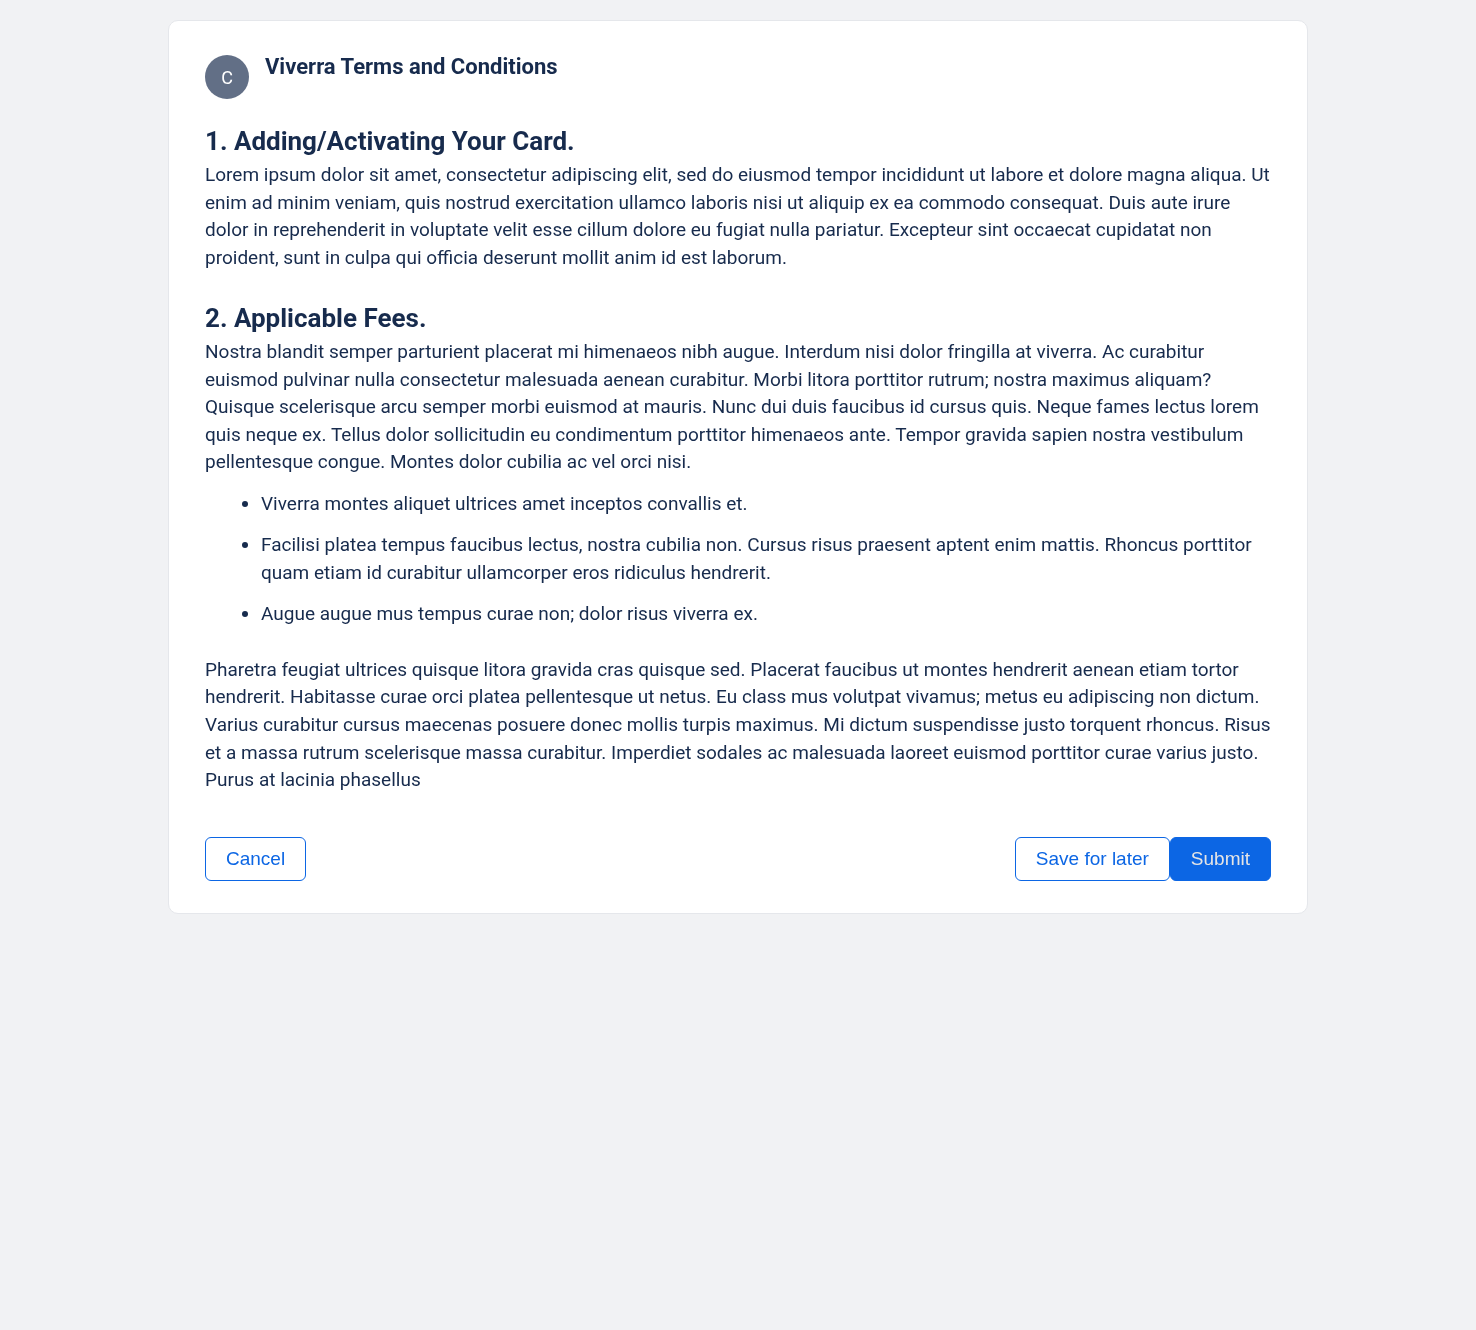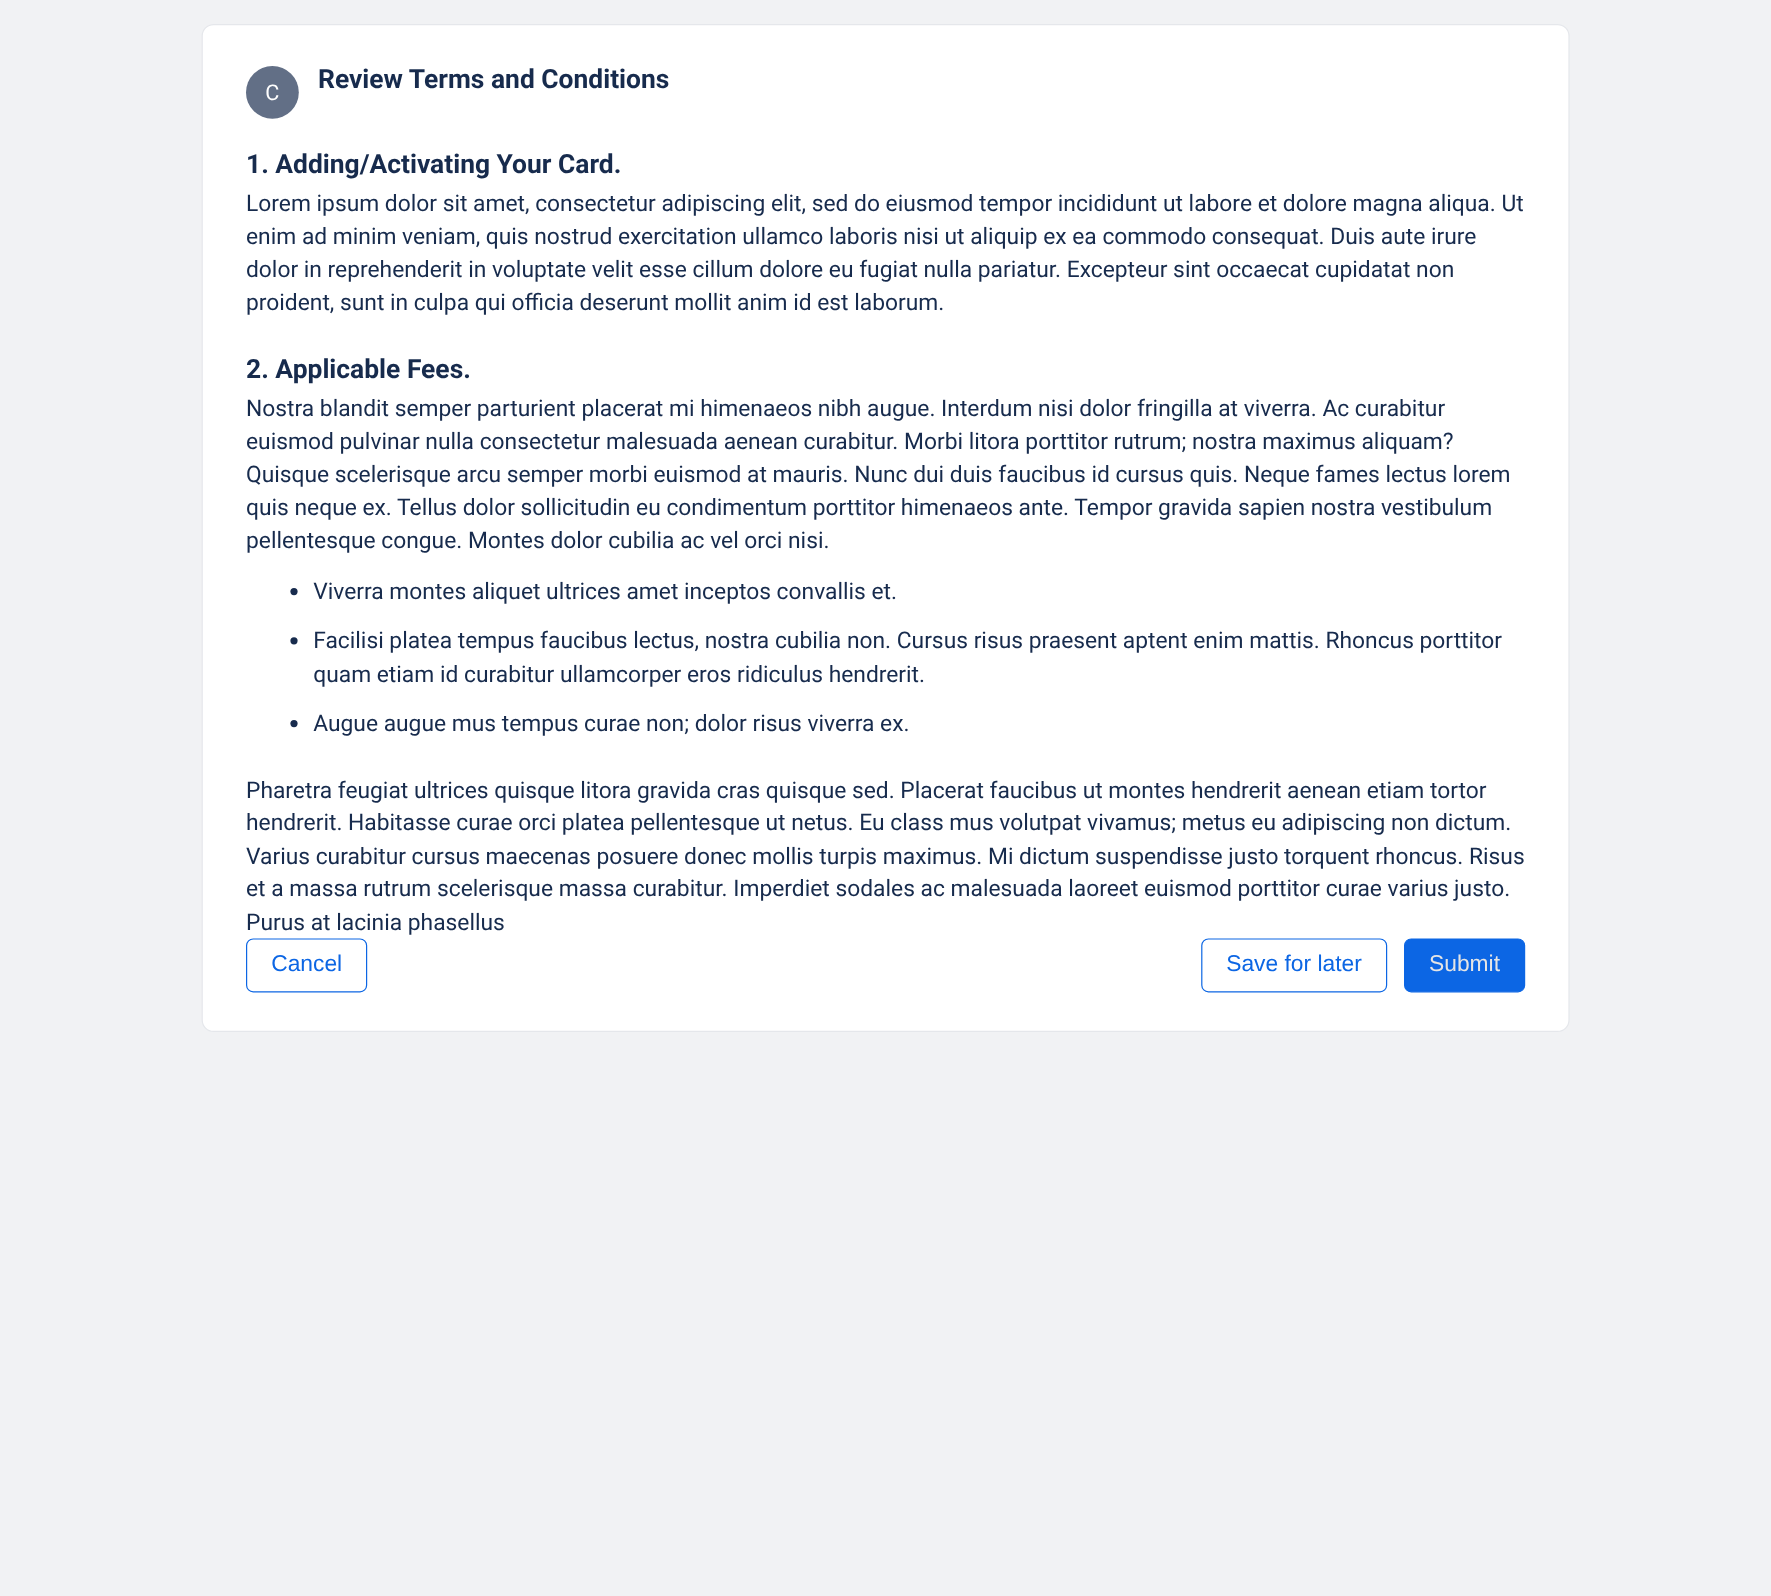--- a/index.html
+++ b/index.html
@@ -56,21 +56,21 @@
     line-height: 1.4;
   }
   .meta .link {
     color: #0c66e4;
     text-decoration: none;
   }
   .meta .dot {
     margin: 0 6px;
   }
   .section-heading {
-    font-size: 22px;
+    font-size: 26px;
     font-weight: 700;
     color: #172b4d;
     margin: 0 0 2px 0;
     line-height: 1.4;
   }
   .section-body {
     font-size: 19px;
     line-height: 1.45;
     color: #172b4d;
     margin: 0 0 28px 0;
@@ -111,21 +111,21 @@
     color: #de350b;
   }
   .footer {
     display: flex;
     justify-content: space-between;
     align-items: flex-end;
     gap: 12px;
   }
   .footer-right {
     display: flex;
-    gap: 14px;
+    margin-top: 43px;
   }
   .btn {
     font-size: 19px;
     padding: 10px 20px;
     border-radius: 6px;
     cursor: pointer;
     font-weight: 500;
     border: 1px solid transparent;
     line-height: 1.2;
   }
@@ -143,21 +143,21 @@
 </head>
 <body>
 
 <div class="card">
 
   <div class="header">
     <div class="avatar">
       <span>C</span>
     </div>
     <div class="header-text">
-      <h1 class="title">Review Terms and Conditions</h1>
+      <h1 class="title">Viverra Terms and Conditions</h1>
     </div>
   </div>
 
   <div>
     <div class="section-heading">1. Adding/Activating Your Card.</div>
     <p class="section-body">Lorem ipsum dolor sit amet, consectetur adipiscing elit, sed do eiusmod tempor incididunt ut labore et dolore magna aliqua. Ut enim ad minim veniam, quis nostrud exercitation ullamco laboris nisi ut aliquip ex ea commodo consequat. Duis aute irure dolor in reprehenderit in voluptate velit esse cillum dolore eu fugiat nulla pariatur. Excepteur sint occaecat cupidatat non proident, sunt in culpa qui officia deserunt mollit anim id est laborum.</p>
   </div>
 
   <div>
     <div class="section-heading">2. Applicable Fees.</div>

